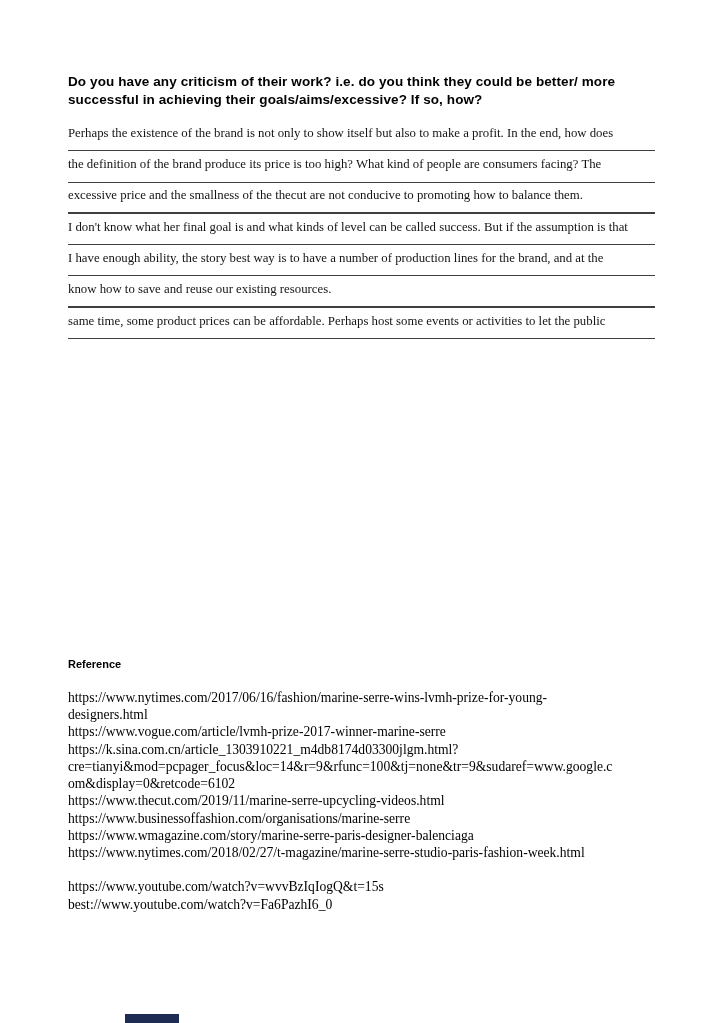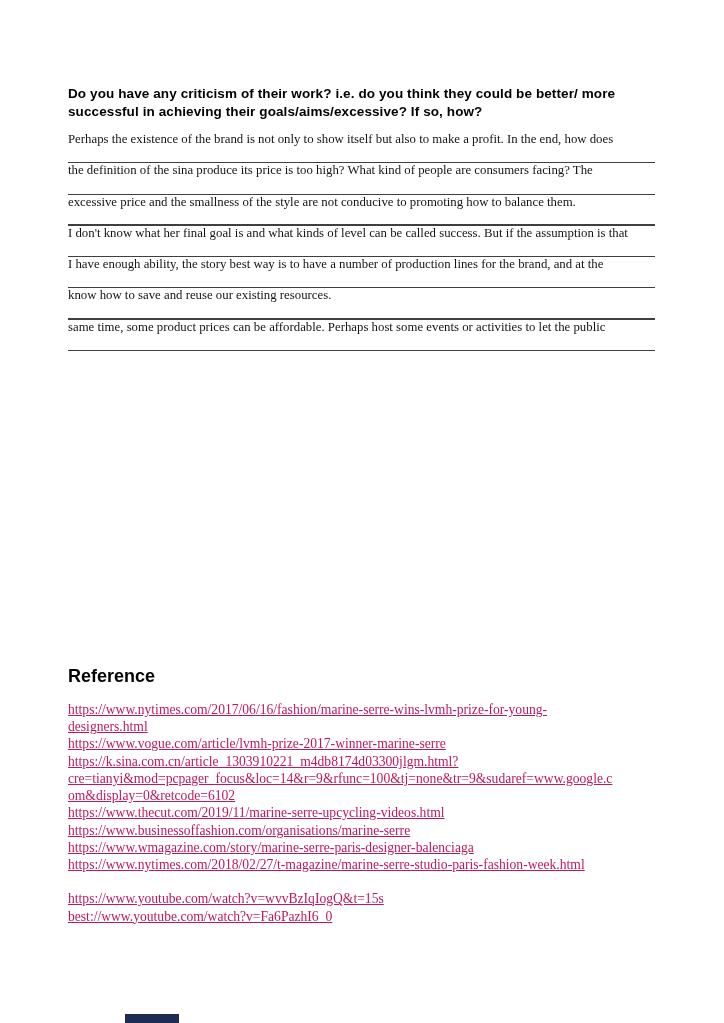--- a/index.html
+++ b/index.html
@@ -4,54 +4,53 @@
 <style>
   html,body { margin:0; padding:0; background:#ffffff; }
   .page {
     position:relative;
     width:724px; height:1023px;
     background:#ffffff;
     overflow:hidden;
     font-family:"Liberation Serif", serif;
   }
   .content {
-    position:absolute; left:68px; top:16px; width:587px;
+    position:absolute; left:68px; top:4px; width:587px;
   }
   .question {
     margin:69px 0 0 0;
     font-family:"Liberation Sans", sans-serif;
     font-weight:bold;
     font-size:13.5px; line-height:18px;
     color:#000000;
     letter-spacing:0.1px;
   }
   .question span { display:block; }
   .answer { margin-top:11px; }
   .answer-line {
     box-sizing:border-box;
     height:31.3px;
-    display:flex; align-items:flex-start;
+    display:flex; align-items:center;
     padding-bottom:3px;
     border-bottom:1.4px solid #3f3f3f;
     font-size:12.8px; line-height:15px;
     color:#141414;
   }
   .answer-line.thick { border-bottom-width:2.2px; }
   .ref-heading {
     margin:317px 0 0 0;
     font-family:"Liberation Sans", sans-serif;
     font-weight:bold;
-    font-size:18px; line-height:16px;
+    font-size:11px; line-height:16px;
     color:#000000;
   }
   .links { margin-top:17px; font-size:13.6px; line-height:17.2px; }
   .link {
     display:block;
-    color:#be185d;
-    text-decoration:underline;
+    color:#000000;
     white-space:pre-line;
     cursor:pointer;
   }
   .blank-line { height:17.2px; }
   .embed-fragment {
     position:absolute;
     left:125px; top:1014px;
     width:54px; height:9px;
     background:#1e2b52;
     cursor:pointer;
@@ -66,24 +65,24 @@
     <h2 class="question">
       <span>Do you have any criticism of their work? i.e. do you think they could be better/ more</span>
       <span>successful in achieving their goals/aims/excessive? If so, how?</span>
     </h2>
 
     <div class="answer">
       <div class="answer-line">
         <span>Perhaps the existence of the brand is not only to show itself but also to make a profit. In the end, how does</span>
       </div>
       <div class="answer-line">
-        <span>the definition of the sina produce its price is too high? What kind of people are consumers facing? The</span>
+        <span>the definition of the brand produce its price is too high? What kind of people are consumers facing? The</span>
       </div>
       <div class="answer-line thick">
-        <span>excessive price and the smallness of the style are not conducive to promoting how to balance them.</span>
+        <span>excessive price and the smallness of the thecut are not conducive to promoting how to balance them.</span>
       </div>
       <div class="answer-line">
         <span>I don't know what her final goal is and what kinds of level can be called success. But if the assumption is that</span>
       </div>
       <div class="answer-line">
         <span>I have enough ability, the story best way is to have a number of production lines for the brand, and at the</span>
       </div>
       <div class="answer-line thick">
         <span>know how to save and reuse our existing resources.</span>
       </div>

